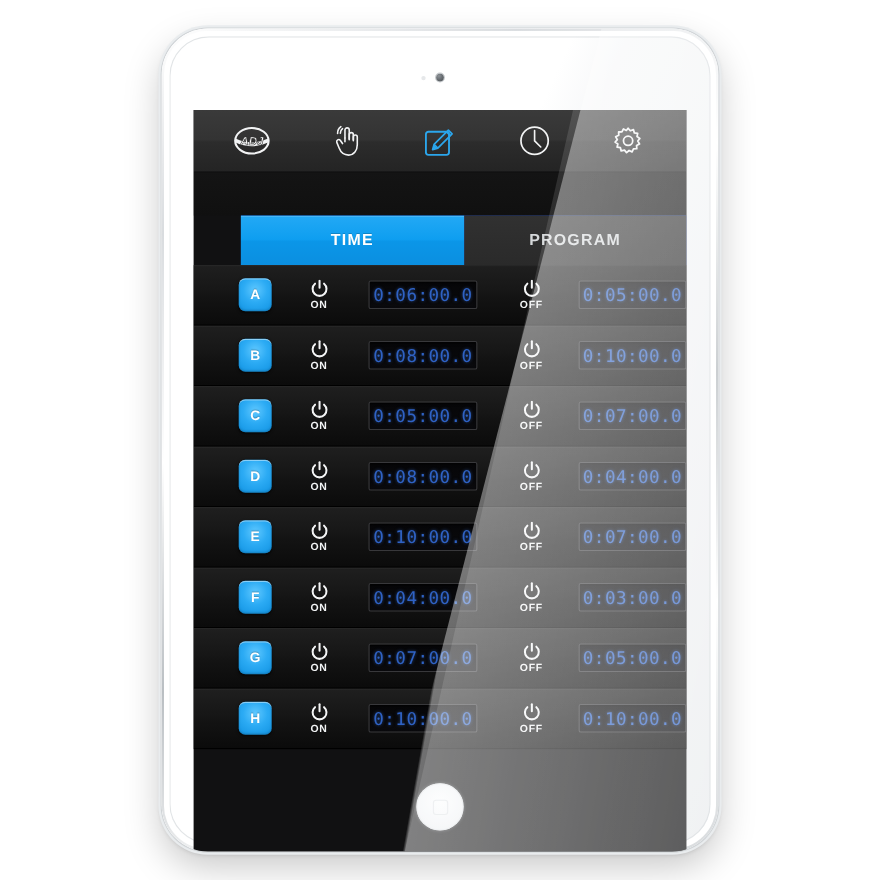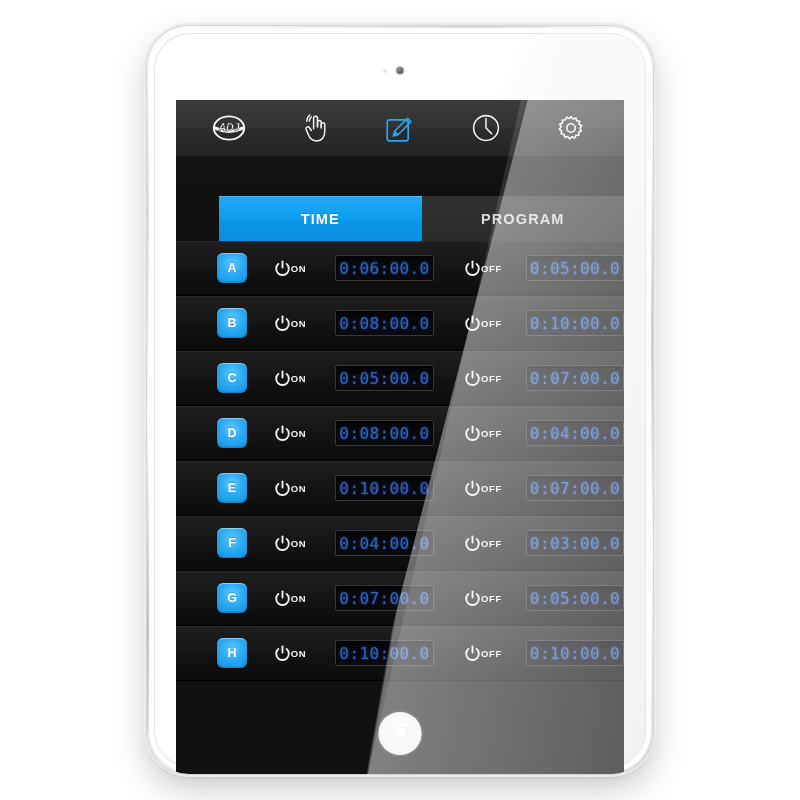--- a/index.html
+++ b/index.html
@@ -186,21 +186,21 @@
     color: #ffffff;
     font-size: 12.5px;
     font-weight: bold;
     text-shadow: 0 -1px 1px rgba(0,0,0,0.25);
     flex: none;
   }
 
   .pwr {
     width: 42px;
     display: flex;
-    flex-direction: row;
+    flex-direction: column;
     align-items: center;
     justify-content: center;
     flex: none;
   }
   .pwr-label {
     font-size: 9.5px;
     font-weight: bold;
     color: #f2f4f5;
     letter-spacing: 0.6px;
     margin-top: 1px;

